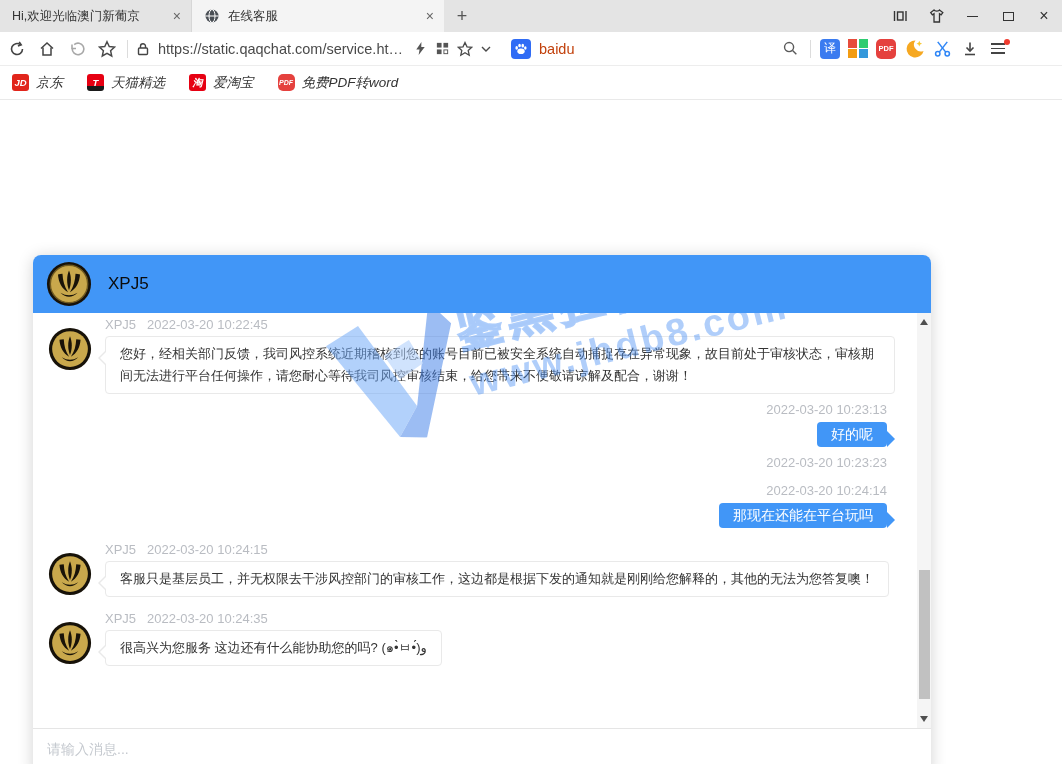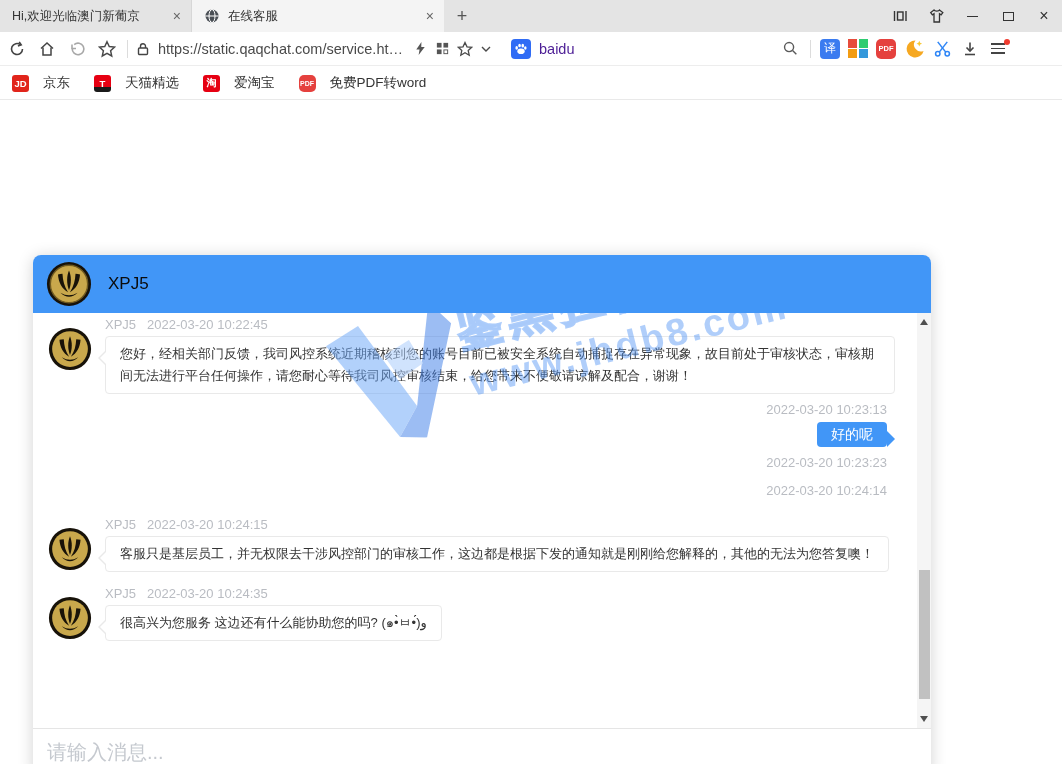--- a/index.html
+++ b/index.html
@@ -25,38 +25,38 @@
   .toolbar { height:34px; background:#fff; display:flex; align-items:center;
     padding:0 8px 0 2px; border-bottom:1px solid #ededed; }
   .tbtn { width:30px; height:28px; display:flex; align-items:center; justify-content:center; flex:none; }
   .vdiv { width:1px; height:18px; background:#dcdcdc; margin:0 5px; flex:none; }
   .address { display:flex; align-items:center; gap:7px; width:372px; padding:0 2px; }
   .url { font-size:14.5px; color:#4a4a4a; white-space:nowrap; overflow:hidden;
     text-overflow:ellipsis; max-width:248px; }
   .searchbox { display:flex; align-items:center; gap:8px; width:300px; padding:0 6px; }
   .engine-chip { width:20px; height:20px; background:#306cf5; border-radius:4px;
     display:flex; align-items:center; justify-content:center; flex:none; }
-  .engine-label { font-size:14.5px; color:#4c1d95; flex:1; }
+  .engine-label { font-size:14.5px; color:#c2410c; flex:1; }
   .ext { width:28px; height:28px; display:flex; align-items:center; justify-content:center;
     flex:none; position:relative; }
   .ext-translate { width:20px; height:20px; background:#3a7bf0; border-radius:4px; color:#fff;
     font-size:12px; display:flex; align-items:center; justify-content:center; }
   .ext-pdf { width:20px; height:20px; background:#e5413e; border-radius:5px; color:#fff;
     font-size:7.5px; font-weight:bold; display:flex; align-items:center; justify-content:center; }
   .ext-grid { display:grid; grid-template-columns:9px 9px; grid-template-rows:9px 9px; gap:1.5px; }
   .ext-grid span:nth-child(1){background:#e74c3c;} .ext-grid span:nth-child(2){background:#2ecc71;}
   .ext-grid span:nth-child(3){background:#f39c12;} .ext-grid span:nth-child(4){background:#3498db;}
   .menu-lines { display:flex; flex-direction:column; gap:3px; position:relative; }
   .menu-lines i { width:14px; height:1.7px; background:#444; }
   .red-dot { position:absolute; top:-4px; right:-5px; width:6px; height:6px;
     background:#f03b2e; border-radius:50%; }
 
   .bookmarks { height:34px; background:#fff; border-bottom:1px solid #e9e9e9;
     display:flex; align-items:center; gap:24px; padding:0 12px; }
-  .bm { display:flex; align-items:flex-end; gap:14px; font-size:13.5px; color:#333; }
+  .bm { display:flex; align-items:center; gap:7px; font-size:13.5px; color:#333;font-style:italic; }
   .bm-badge { width:17px; height:17px; border-radius:3px; color:#fff; font-size:9.5px;
     font-weight:bold; display:flex; align-items:center; justify-content:center; flex:none; }
   .b-jd { background:#e1251b; }
   .b-tmall { background:linear-gradient(180deg,#e60012 72%,#1a1a1a 72%); }
   .b-tao { background:#e60012; font-size:10px; }
   .b-pdf { background:#e5413e; border-radius:5px; font-size:7px; }
 
   
   .page { position:relative; width:1062px; height:664px; background:#fff; }
 
@@ -106,21 +106,21 @@
   .scrollbar { position:absolute; right:0; top:0; bottom:0; width:14px; background:#f5f5f5; }
   .sb-arrow { position:absolute; left:3px; width:0; height:0; }
   .sb-arrow.up { top:6px; border-left:4px solid transparent; border-right:4px solid transparent;
     border-bottom:6px solid #505050; }
   .sb-arrow.down { bottom:6px; border-left:4px solid transparent; border-right:4px solid transparent;
     border-top:6px solid #505050; }
   .sb-thumb { position:absolute; left:1.5px; width:11px; top:62%; height:31%;
     background:#c1c1c1; }
 
   .chat-input { height:47px; border-top:1px solid #e5e5e5; padding:6px 14px; }
-  .chat-input input { width:100%; border:none; outline:none; font-size:20px; color:#4c1d95;
+  .chat-input input { width:100%; border:none; outline:none; font-size:14px; color:#4c1d95;
     font-family:inherit; background:transparent; padding-top:6px; }
   .chat-input input::placeholder { color:#c5c9cf; }
 </style>
 </head>
 <body>
 
 <div class="tabbar">
   <div class="tab inactive">
     <span class="title">Hi,欢迎光临澳门新葡京</span>
     <span class="close">×</span>
@@ -342,20 +342,21 @@
         <div class="meta">2022-03-20 10:23:13</div>
         <div class="bubble blue">好的呢</div>
       </div>
 
       <div class="msg user">
         <div class="meta">2022-03-20 10:23:23</div>
       </div>
 
       <div class="msg user">
         <div class="meta">2022-03-20 10:24:14</div>
+        <div class="bubble blue">那现在还能在平台玩吗</div>
       </div>
 
       <div class="msg agent">
         <svg class="avatar" viewBox="0 0 48 48">
             <circle cx="24" cy="24" r="23" fill="#171209"></circle>
             <circle cx="24" cy="24" r="19.5" fill="#c9a84c"></circle>
             <path d="M24 10 C26.6 16 26.6 24 24 30.5 C21.4 24 21.4 16 24 10 Z" fill="#191308"></path>
             <path d="M12.5 14 C13 22 16.5 29 23 32.5 C19 26.5 17.6 20.5 17.2 13.4 C15.6 13.5 14 13.7 12.5 14 Z" fill="#191308"></path>
             <path d="M35.5 14 C35 22 31.5 29 25 32.5 C29 26.5 30.4 20.5 30.8 13.4 C32.4 13.5 34 13.7 35.5 14 Z" fill="#191308"></path>
             <path d="M15 33 Q24 38.5 33 33 Q24 41.5 15 33 Z" fill="#191308"></path>

